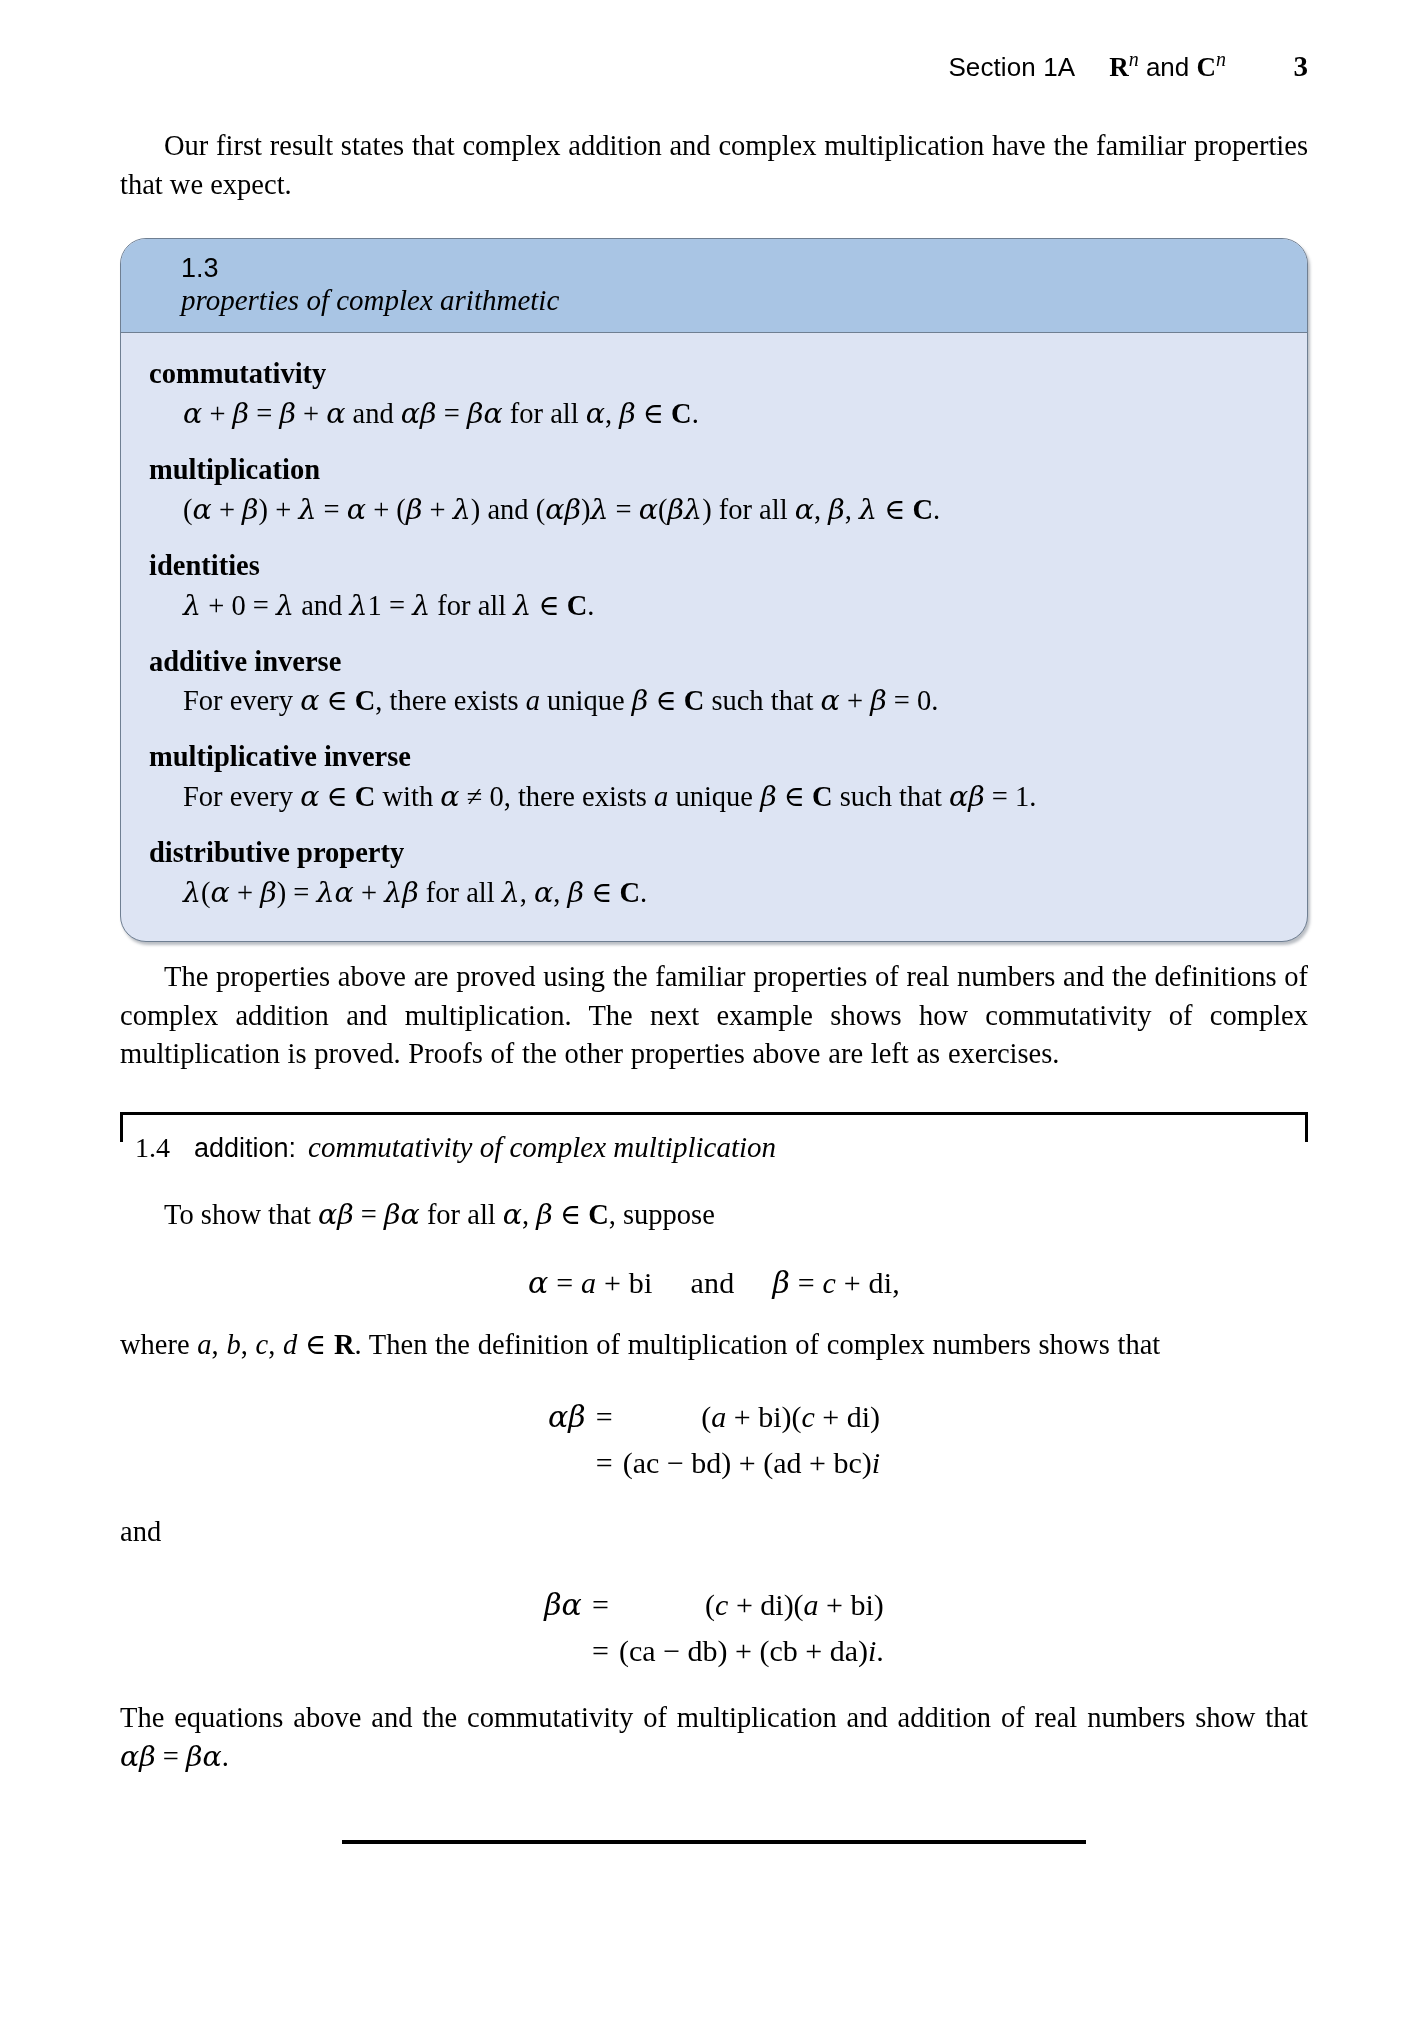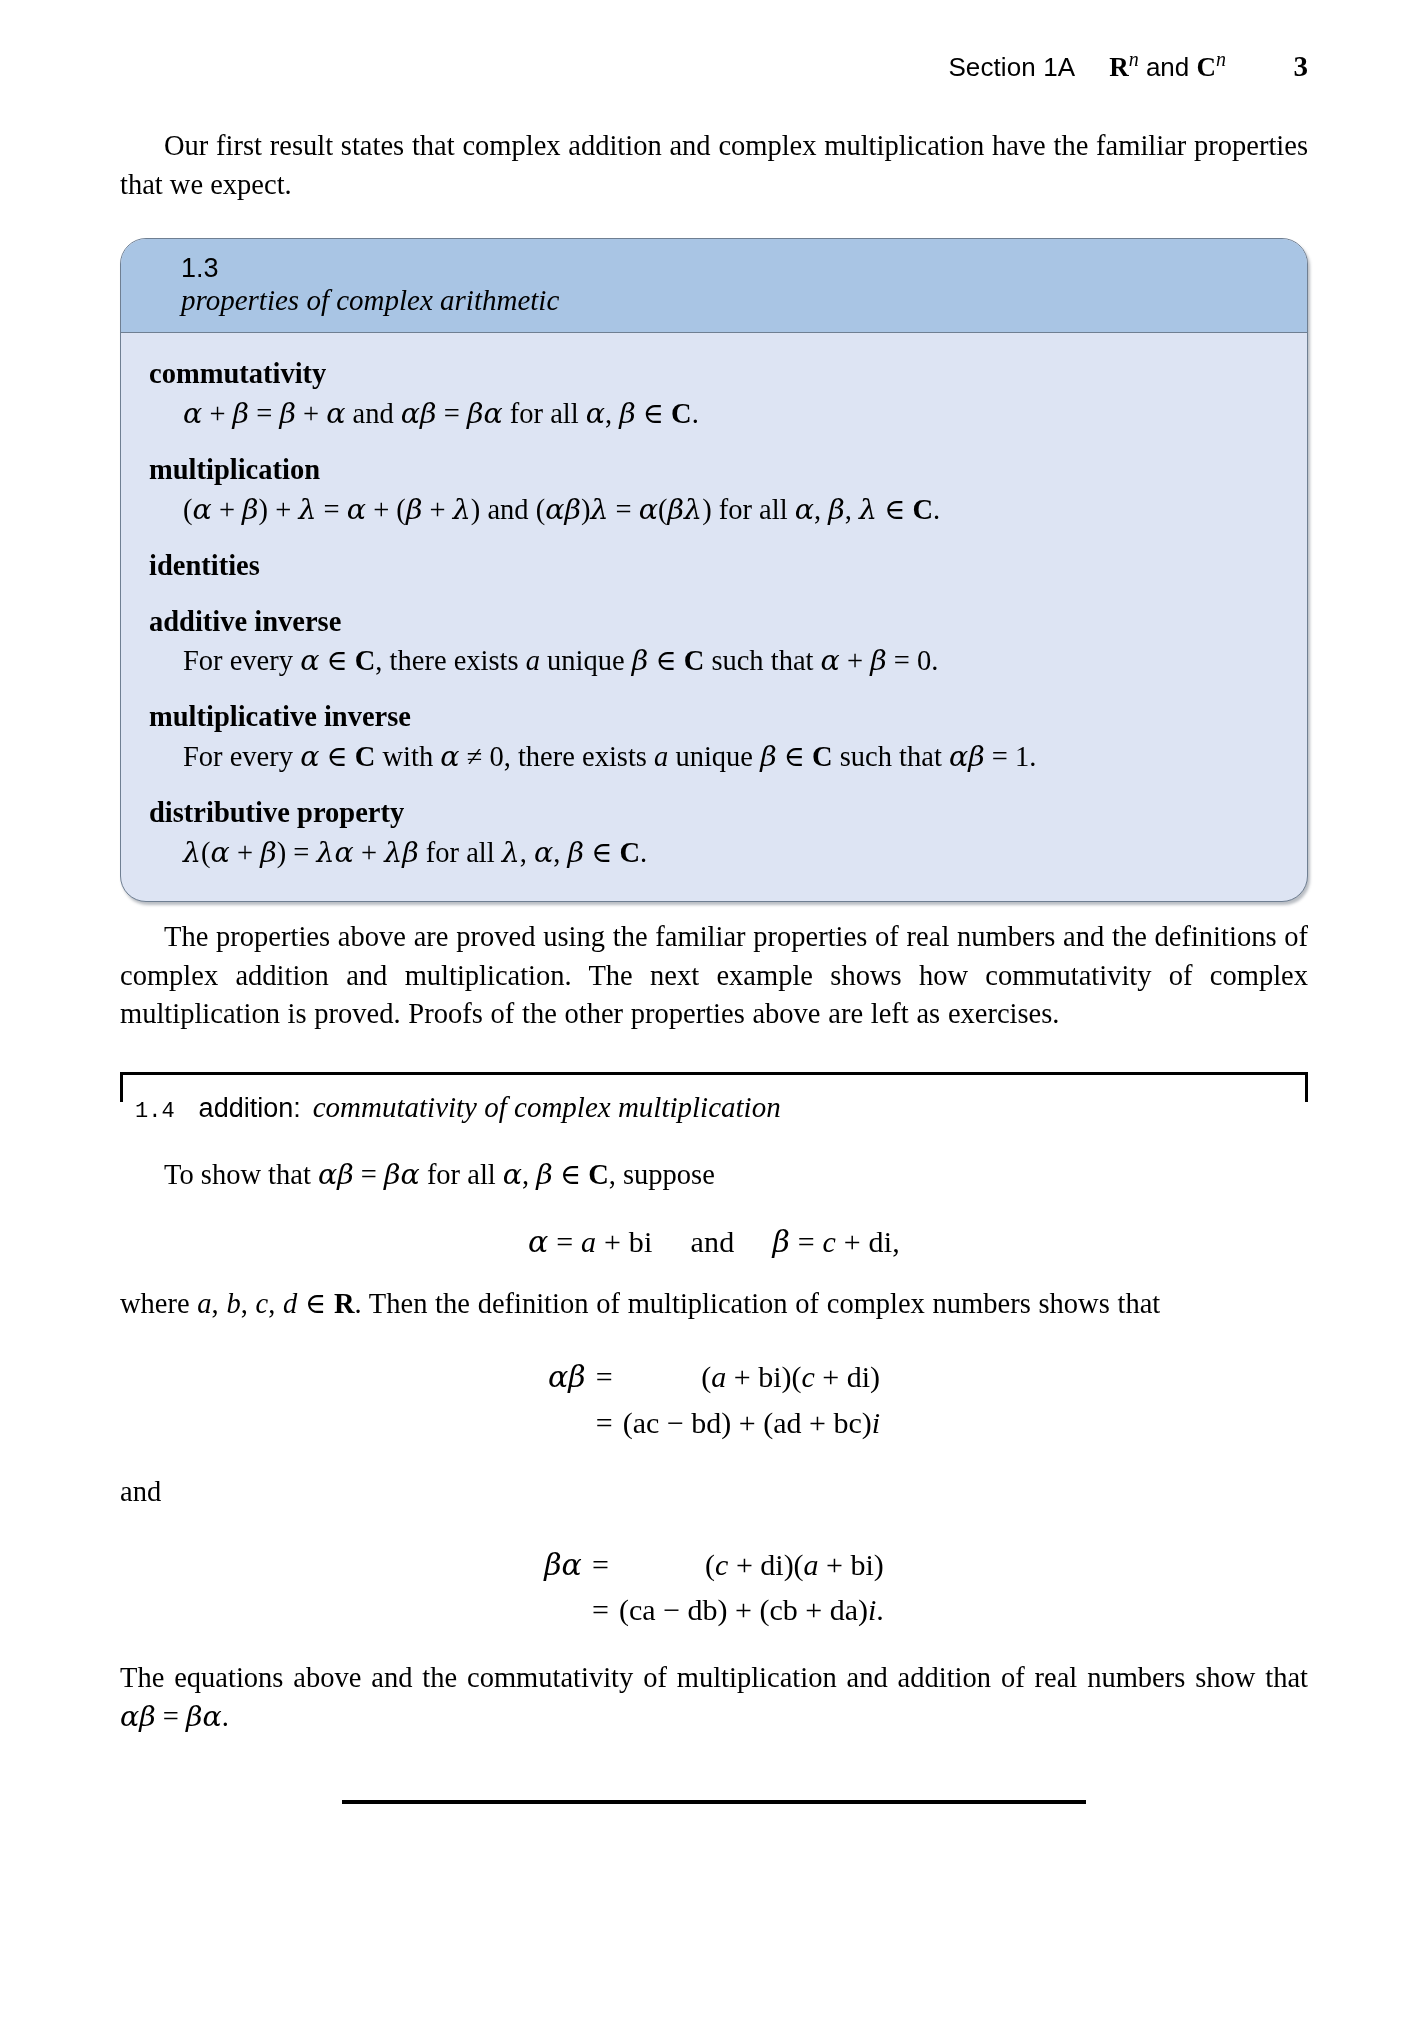--- a/index.html
+++ b/index.html
@@ -142,22 +142,22 @@
     position: absolute;
     top: 16px;
     left: 12px;
     right: 0;
     display: flex;
     align-items: baseline;
     background: #ffffff;
     white-space: nowrap;
   }
   .eb-num {
-    font-family: Liberation Mono, monospace;
-    font-size: 22px;
+    font-family: Liberation Serif, serif;
+    font-size: 28px;
   }
   .eb-word {
     font-family: "Liberation Sans", "DejaVu Sans", sans-serif;
     font-size: 27px;
     margin-left: 24px;
   }
   .eb-title {
     font-style: italic;
     font-size: 29px;
     margin-left: 12px;
@@ -239,20 +239,21 @@
         <div class="prop-stmt"><span class="mg">α</span> + <span class="mg">β</span> = <span class="mg">β</span> + <span class="mg">α</span> <span class="mup">and</span> <span class="mg">α</span><span class="mg">β</span> = <span class="mg">β</span><span class="mg">α</span> <span class="mup">for all</span> <span class="mg">α</span>, <span class="mg">β</span> ∈ <span class="bb">C</span>.</div>
       </div>
 
       <div class="prop">
         <div class="prop-name">multiplication</div>
         <div class="prop-stmt">(<span class="mg">α</span> + <span class="mg">β</span>) + <span class="mg">λ</span> = <span class="mg">α</span> + (<span class="mg">β</span> + <span class="mg">λ</span>) <span class="mup">and</span> (<span class="mg">α</span><span class="mg">β</span>)<span class="mg">λ</span> = <span class="mg">α</span>(<span class="mg">β</span><span class="mg">λ</span>) <span class="mup">for all</span> <span class="mg">α</span>, <span class="mg">β</span>, <span class="mg">λ</span> ∈ <span class="bb">C</span>.</div>
       </div>
 
       <div class="prop">
         <div class="prop-name">identities</div>
+        <div class="prop-stmt"><span class="mg">λ</span> + 0 = <span class="mg">λ</span> <span class="mup">and</span> <span class="mg">λ</span>1 = <span class="mg">λ</span> <span class="mup">for all</span> <span class="mg">λ</span> ∈ <span class="bb">C</span>.</div>
       </div>
 
       <div class="prop">
         <div class="prop-name">additive inverse</div>
         <div class="prop-stmt"><span class="mup">For every</span> <span class="mg">α</span> ∈ <span class="bb">C</span>, <span class="mup">there exists <span class="mi">a</span> unique</span> <span class="mg">β</span> ∈ <span class="bb">C</span> <span class="mup">such that</span> <span class="mg">α</span> + <span class="mg">β</span> = 0.</div>
       </div>
 
       <div class="prop">
         <div class="prop-name">multiplicative inverse</div>
         <div class="prop-stmt"><span class="mup">For every</span> <span class="mg">α</span> ∈ <span class="bb">C</span> <span class="mup">with</span> <span class="mg">α</span> ≠ 0, <span class="mup">there exists <span class="mi">a</span> unique</span> <span class="mg">β</span> ∈ <span class="bb">C</span> <span class="mup">such that</span> <span class="mg">α</span><span class="mg">β</span> = 1.</div>

